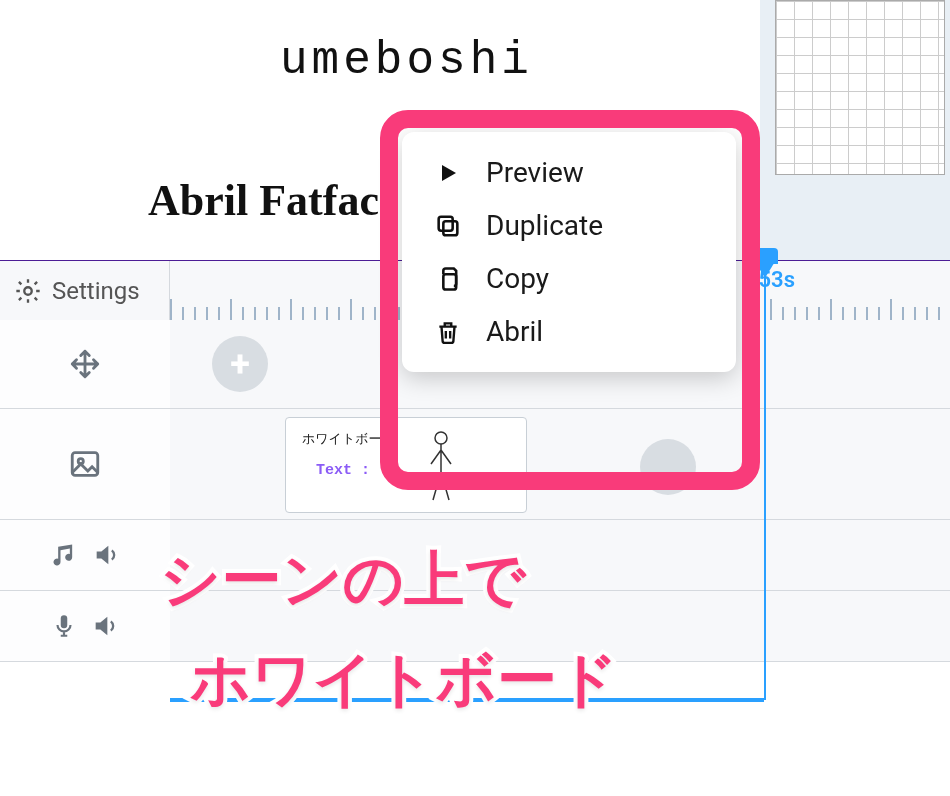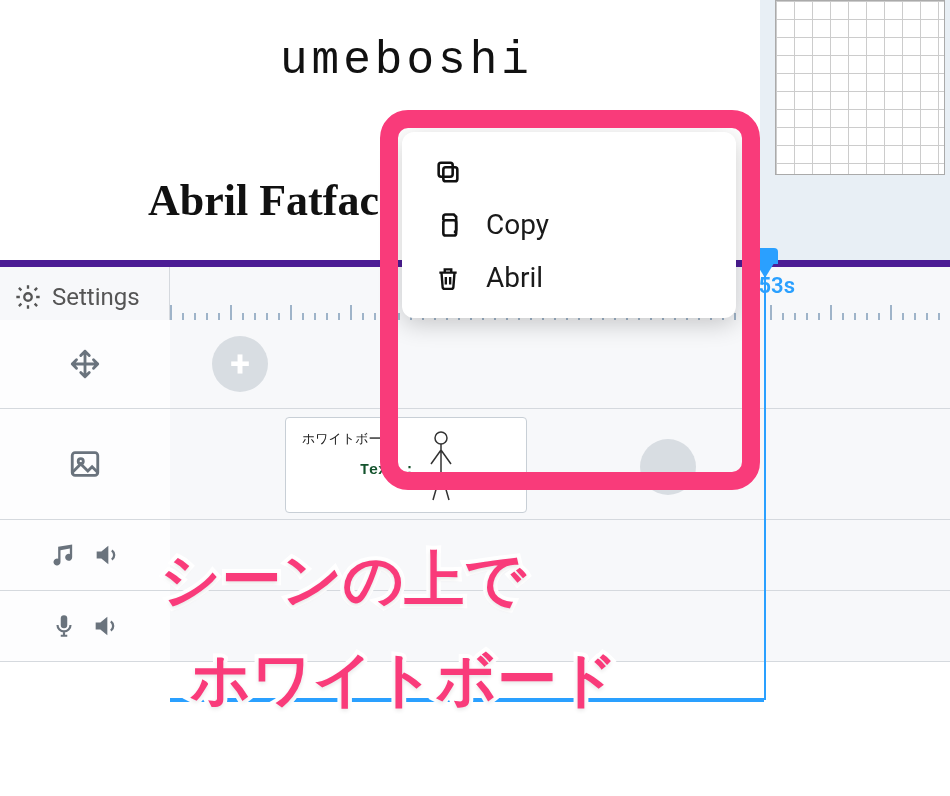--- a/index.html
+++ b/index.html
@@ -60,21 +60,21 @@
     border: 1px solid #aaa;
     box-sizing: border-box;
   }
   .timeline-header {
     position: absolute;
     left: 0;
     top: 260px;
     width: 950px;
     height: 60px;
     background: #f7f8fa;
-    border-top: 7px solid #4c1d95;
+    border-top: 1px solid #4c1d95;
     border-bottom: 1px solid #d5d9de;
   }
   .settings-block {
     position: absolute;
     left: 0;
     top: 0;
     width: 170px;
     height: 60px;
     display: flex;
     align-items: center;
@@ -186,22 +186,21 @@
     font-family: "Courier New", monospace;
     color: #222;
   }
   .scene-card-text2 {
     position: absolute;
     left: 30px;
     top: 44px;
     font-size: 15px;
     font-family: "Courier New", monospace;
     font-weight: bold;
-    color: #14532d;
-    margin-left: 44px;
+    color: #8b5cf6;
   }
   .scene-minus-btn {
     position: absolute;
     left: 470px;
     top: 30px;
     width: 56px;
     height: 56px;
     border-radius: 50%;
     background: #d8dde2;
   }
@@ -473,25 +472,34 @@
     <div class="track-content"></div>
   </div>
 </div>
 
 <div class="bottom-line"></div>
 
 <div class="ctx-highlight"></div>
 <div class="context-menu">
   <div class="ctx-item">
     <span class="ctx-icon">
+      <svg width="24" height="24" viewBox="0 0 24 24" fill="#111">
+          <path d="M6 4l14 8-14 8z"></path>
+        </svg>
+    </span>
+    <span>Preview</span>
+  </div>
+  <div class="ctx-item">
+    <span class="ctx-icon">
       <svg width="28" height="28" viewBox="0 0 24 24" fill="none" stroke="#111" stroke-width="2.2">
           <rect x="8" y="8" width="12" height="12" rx="2"></rect>
           <rect x="4" y="4" width="12" height="12" rx="2"></rect>
         </svg>
     </span>
+    <span>Duplicate</span>
   </div>
   <div class="ctx-item">
     <span class="ctx-icon">
       <svg width="28" height="28" viewBox="0 0 24 24" fill="none" stroke="#111" stroke-width="2.2">
           <rect x="8" y="8" width="11" height="13" rx="2"></rect>
           <path d="M8 8V5a2 2 0 0 1 2-2h7l2 2v11a2 2 0 0 1-2 2h-0"></path>
         </svg>
     </span>
     <span>Copy</span>
   </div>

